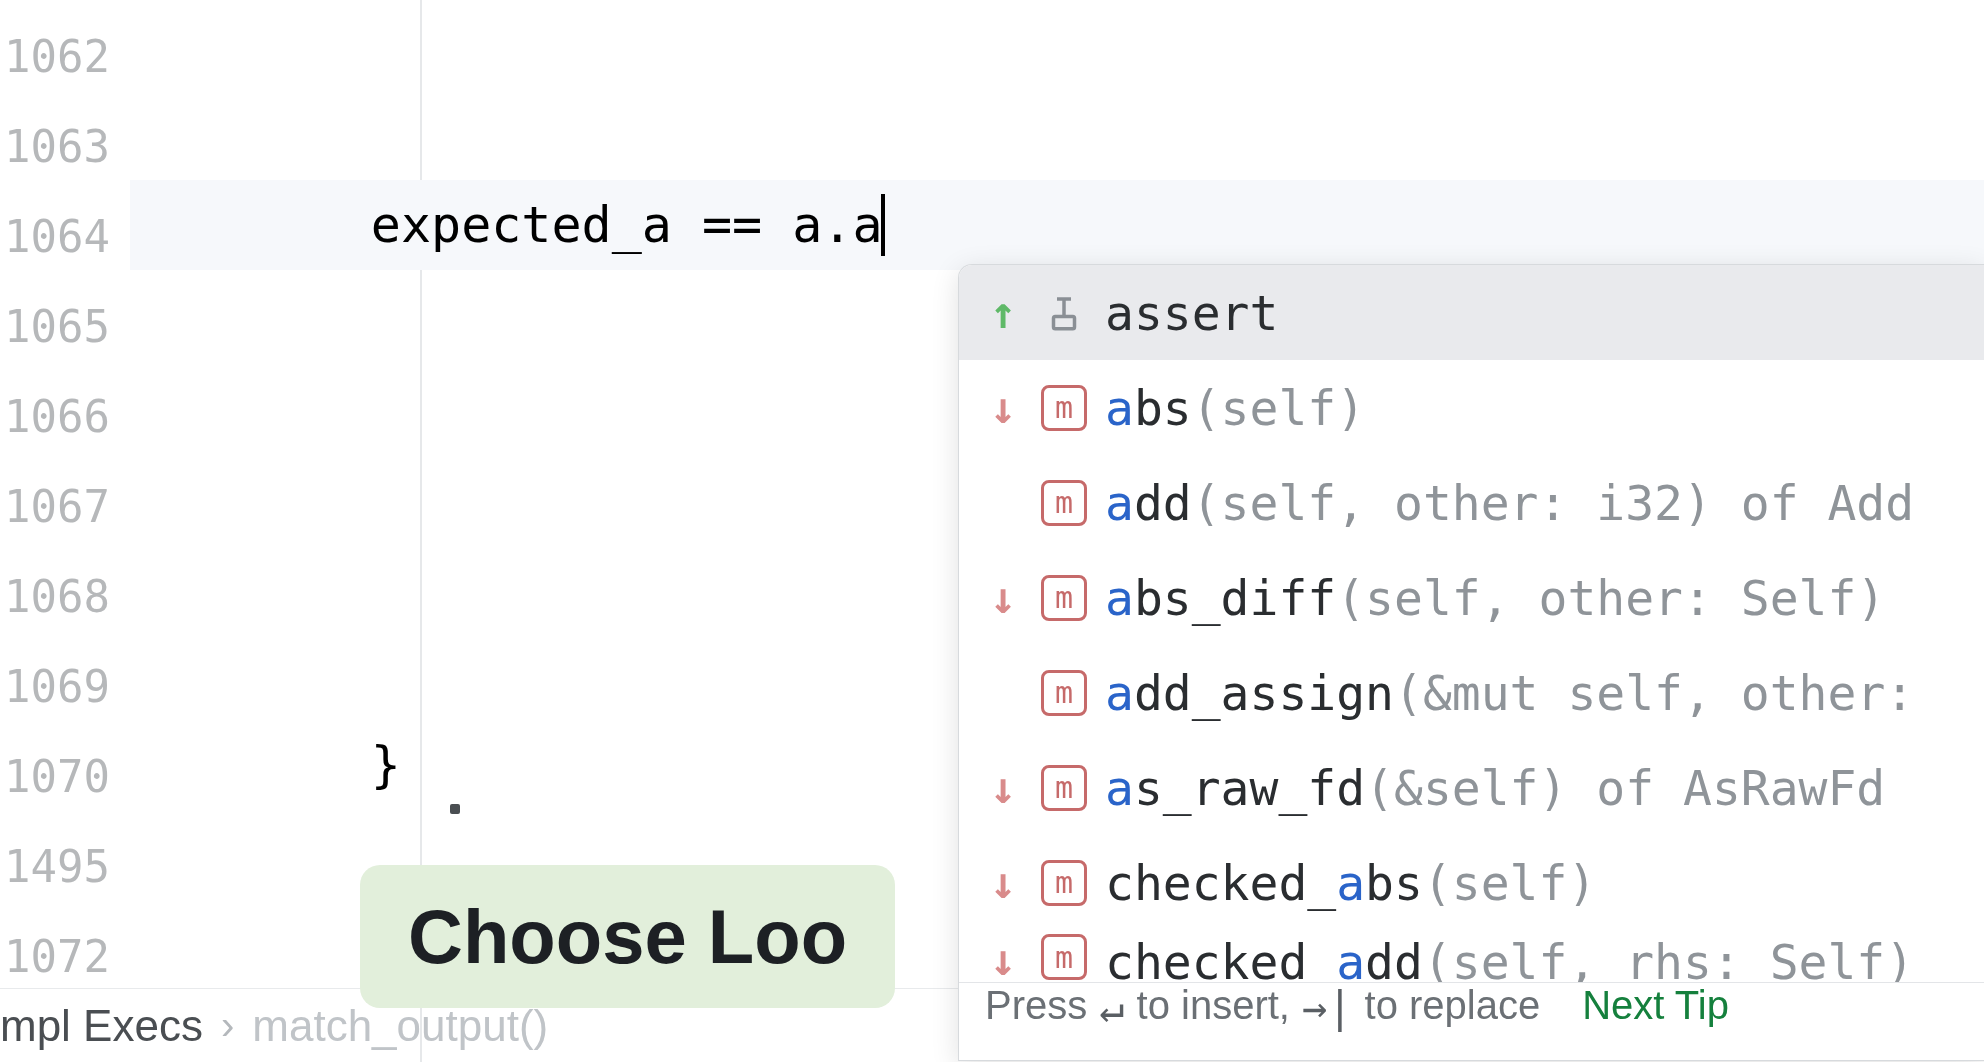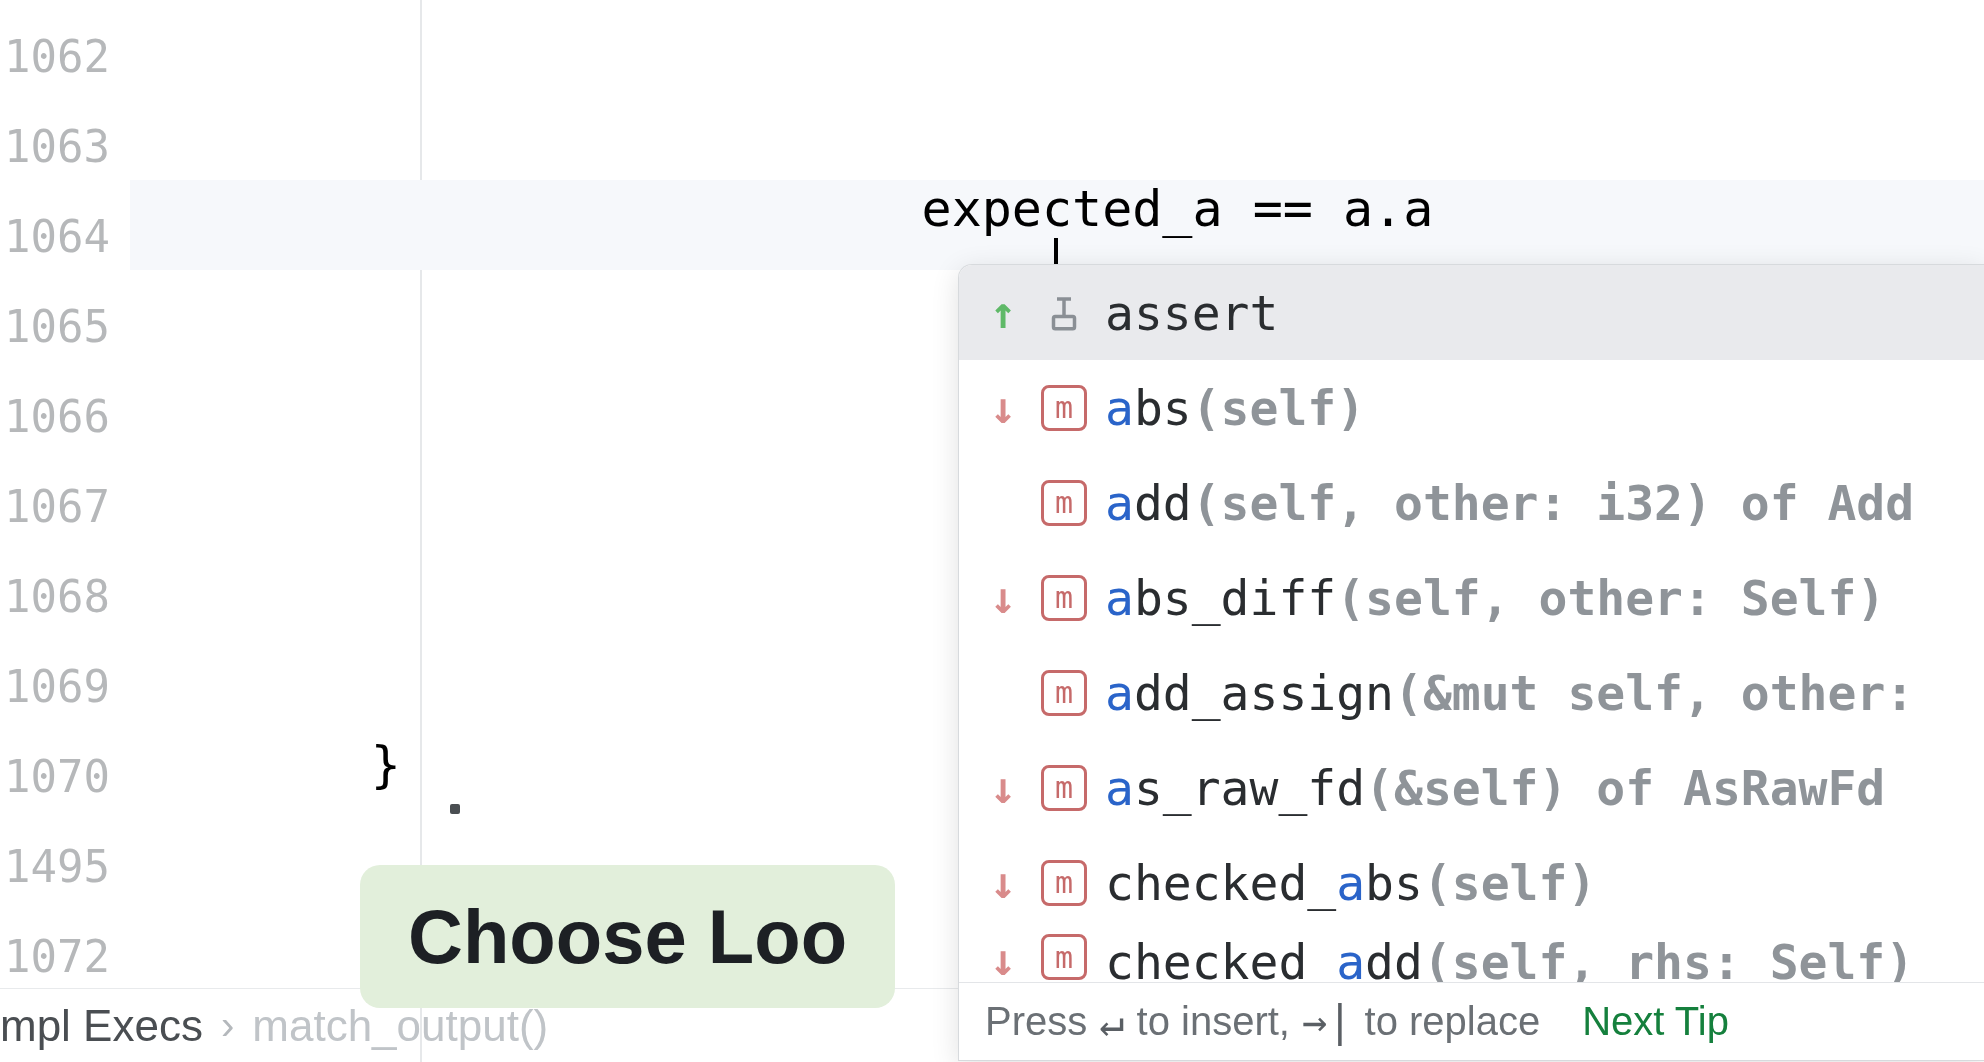--- a/index.html
+++ b/index.html
@@ -48,21 +48,20 @@
     top: 180px;
     left: 0;
     right: 0;
     height: 90px;
     background: #f6f8fb;
     z-index: 0;
   }
   .code-line.active {
     position: relative;
     z-index: 1;
-    flex-direction: column;
   }
   .cursor {
     display: inline-block;
     width: 4px;
     height: 62px;
     background: #000;
     vertical-align: middle;
     margin-left: -2px;
   }
 
@@ -130,27 +129,26 @@
   .kind-template svg { width: 42px; height: 42px; }
   .kind-method {
     border: 3px solid #c66a6a;
     color: #c66a6a;
     background: #fff;
     font-family: ui-monospace, monospace;
   }
 
   .ac-label { color: #2a2d30; font-weight: 500; }
   .ac-hl    { color: #2a64c9; }
-  .ac-sig   { color: #8f9499; font-weight: 700; }
+  .ac-sig   { color: #8f9499; font-weight: 400; }
 
   .ac-footer {
     height: 78px;
     border-top: 1px solid #e3e5e8;
     display: flex;
-    align-items: center;
     padding: 0 26px;
     font-size: 40px;
     font-family: -apple-system, BlinkMacSystemFont, "Segoe UI", sans-serif;
     color: #6b7075;
     gap: 12px;
   }
   .ac-footer .key {
     font-family: ui-monospace, monospace;
     font-size: 42px;
     color: #5a5f64;

